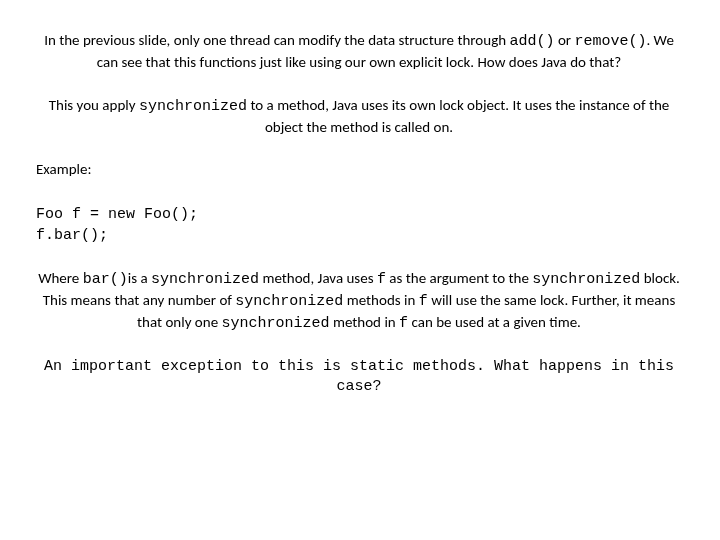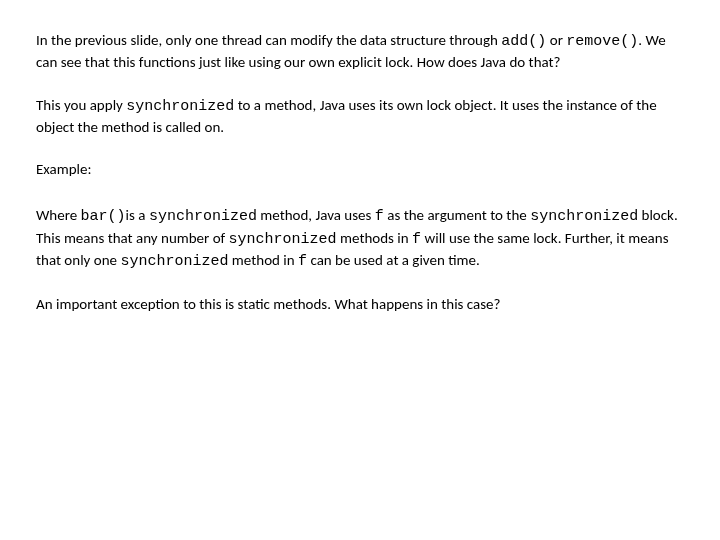--- a/index.html
+++ b/index.html
@@ -6,43 +6,45 @@
   body {
     width: 720px;
     height: 540px;
     background: #ffffff;
     font-family: Calibri, Arial, sans-serif;
     font-size: 15px;
     line-height: 1.35;
     color: #000;
     padding: 30px 38px 30px 36px;
   }
-  .para { margin-bottom: 22px; }
+  .para { margin-bottom: 22px; text-align: center; }
   .mono { font-family: "Courier New", Courier, monospace; }
   .codeblock {
     font-family: "Courier New", Courier, monospace;
     margin-bottom: 22px;
     line-height: 1.35;
   }
   .example-label { margin-bottom: 26px; }
-  .last { margin-bottom: 8px; }
+  .last { margin-bottom: 8px; font-family: Liberation Mono, monospace; }
 </style>
 </head>
 <body>
 
 <div class="para">
   <span>In the previous slide, only one thread can modify the data structure through </span><span class="mono">add()</span><span> or </span><span class="mono">remove()</span><span>.  We can see that this functions just like using our own explicit lock.  How does Java do that?</span>
 </div>
 
 <div class="para">
   <span>This you apply </span><span class="mono">synchronized</span><span> to a method, Java uses its own lock object.  It uses the instance of the object the method is called on.</span>
 </div>
 
 <div class="example-label">Example:</div>
 
 <div class="codeblock">
+  <div>Foo f = new Foo();</div>
+  <div>f.bar();</div>
 </div>
 
 <div class="para">
   <span>Where </span><span class="mono">bar()</span><span>is a </span><span class="mono">synchronized</span><span> method, Java uses </span><span class="mono">f</span><span> as the argument to the </span><span class="mono">synchronized</span><span> block.  This means that any number of </span><span class="mono">synchronized</span><span> methods in </span><span class="mono">f</span><span> will use the same lock.  Further, it means that only one </span><span class="mono">synchronized</span><span> method in </span><span class="mono">f</span><span> can be used at a given time.</span>
 </div>
 
 <div class="para last">An important exception to this is static methods.  What happens in this case?</div>
 
 </body></html>

